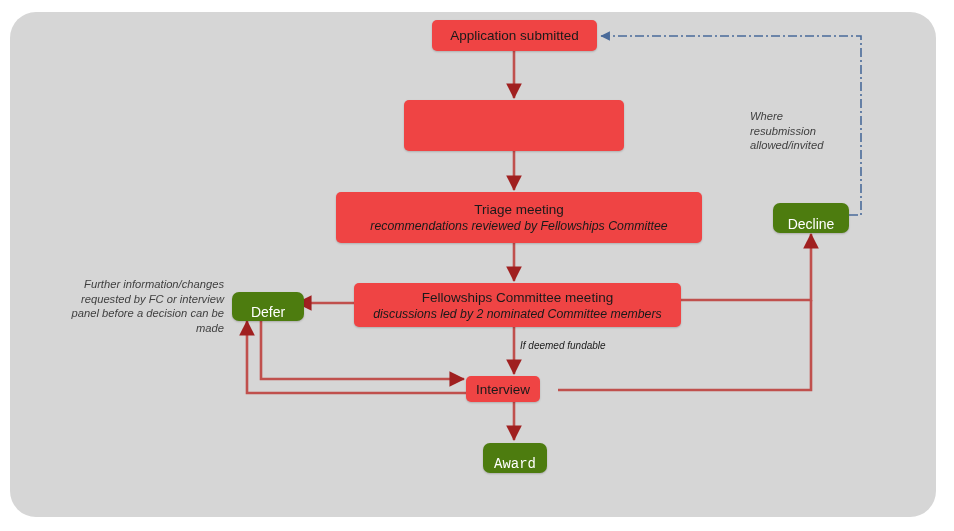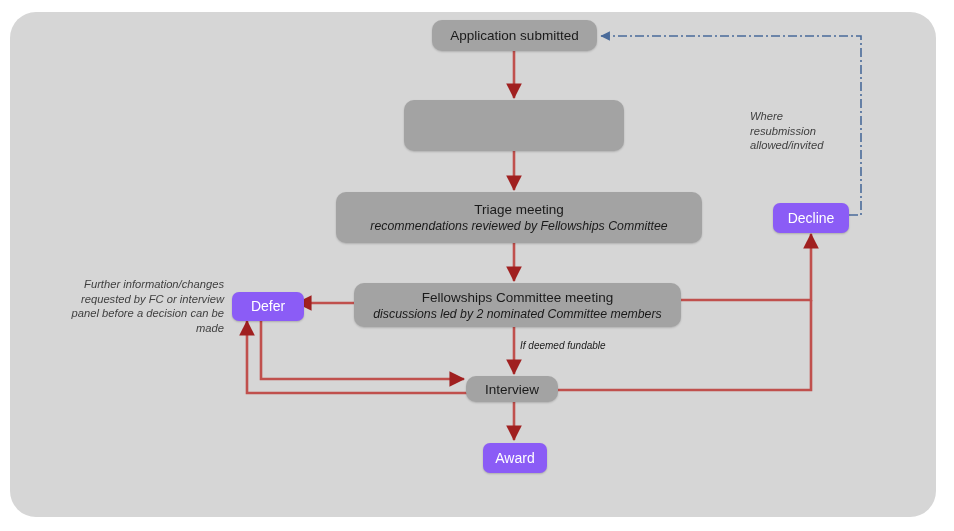--- a/index.html
+++ b/index.html
@@ -42,29 +42,30 @@
   .node {
     position: absolute;
     box-sizing: border-box;
     display: flex;
     flex-direction: column;
     align-items: center;
     justify-content: center;
     text-align: center;
   }
   .node.white {
-    background: #a3a3a3;
-    border-radius: 10px;
+    background: #ef4444;
+    border-radius: 5px;
     box-shadow: 0 1px 2px rgba(0,0,0,0.18);
   }
   .node.gray {
-    background: #8b5cf6;
+    background: #4d7c0f;
     border-radius: 7px;
     color: #ffffff;
     box-shadow: 0 1px 2px rgba(0,0,0,0.20);
+    justify-content: flex-end;
   }
   .node .title {
     font-size: 13.5px;
     color: #1a1a1a;
     line-height: 17px;
     white-space: nowrap;
   }
   .node.gray .title {
     color: #ffffff;
     font-size: 14px;
@@ -159,25 +160,25 @@
   </div>
 
   <div class="node gray" style="left:232px; top:292px; width:72px; height:29px;">
     <div class="title">Defer</div>
   </div>
 
   <div class="node gray" style="left:773px; top:203px; width:76px; height:30px;">
     <div class="title">Decline</div>
   </div>
 
-  <div class="node white" style="left:466px; top:376px; width:92px; height:26px;">
+  <div class="node white" style="left:466px; top:376px; width:74px; height:26px;">
     <div class="title">Interview</div>
   </div>
 
-  <div class="node gray" style="left:483px; top:443px; width:64px; height:30px;">
+  <div class="node gray" style="left:483px; top:443px; width:64px; height:30px;font-family:Liberation Mono, monospace;">
     <div class="title">Award</div>
   </div>
 
   <div class="note right-align" style="left:52px; top:277px; width:172px;">
     <div>Further information/changes</div>
     <div>requested by FC or interview</div>
     <div>panel before a decision can be</div>
     <div>made</div>
   </div>
 

